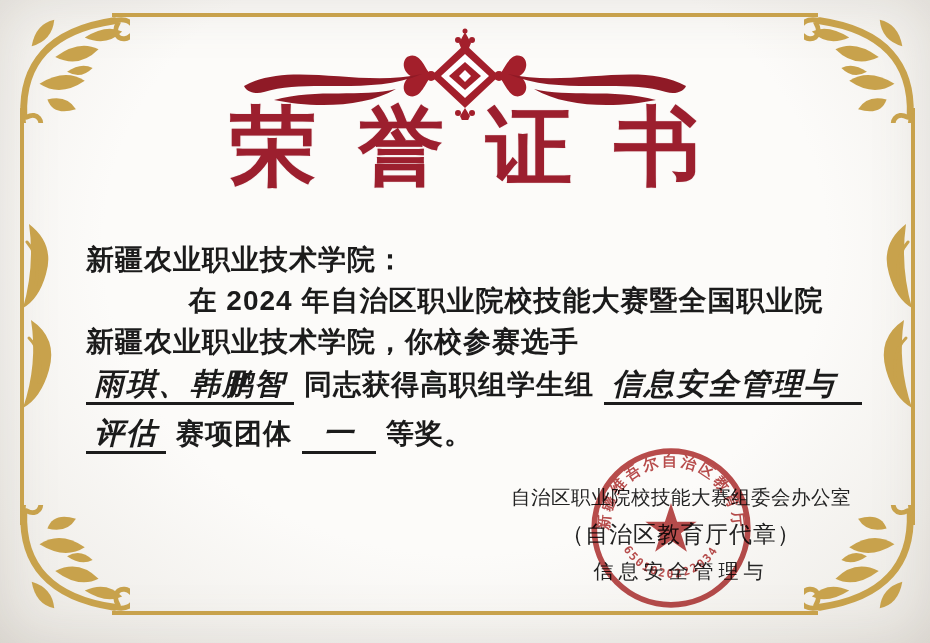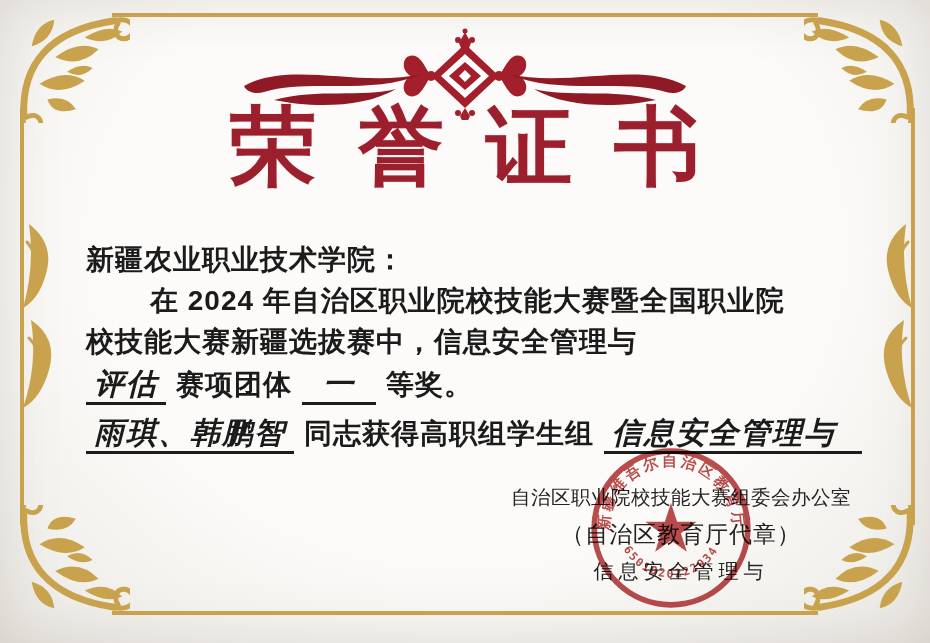--- a/index.html
+++ b/index.html
@@ -33,21 +33,21 @@
     font-family:"Liberation Serif",serif;font-weight:900;
     font-size:86px;line-height:1.1;color:#9c1f2e;
     text-shadow:0 0 1px rgba(140,20,35,.4);
   }
   
   .body-text{
     position:absolute;left:86px;right:68px;top:234px;
     font-size:28px;font-weight:bold;color:#1b1b1b;line-height:1;
   }
   .bline{display:flex;align-items:baseline;margin:12px 0 13px 0;white-space:nowrap;}
-  .indent{padding-left:64px;}
+  .indent{padding-left:64px;justify-content:center;}
   .p{letter-spacing:1px;}
   .gap-l{margin-left:10px;}
   .gap-r{margin-right:10px;}
   .w{
     font-family:"Liberation Serif",serif;font-style:italic;font-weight:700;
     font-size:30px;border-bottom:3px solid #1c1c1c;padding:0 8px 3px 8px;
     letter-spacing:2px;
   }
   .stretch{flex:1;}
   .rank{min-width:58px;text-align:center;}
@@ -168,32 +168,32 @@
   <h1 class="title">荣誉证书</h1>
 
   <div class="body-text">
     <p class="bline">
       <span class="p">新疆农业职业技术学院：</span>
     </p>
     <p class="bline indent">
       <span class="p">在 2024 年自治区职业院校技能大赛暨全国职业院</span>
     </p>
     <p class="bline">
-      <span class="p">校技能大赛新疆选拔赛中，信息安全管理与</span>
+      <span class="p">新疆农业职业技术学院，你校参赛选手</span>
+    </p>
+    <p class="bline">
+      <span class="w">雨琪、韩鹏智</span>
+      <span class="p gap-l gap-r">同志获得高职组学生组</span>
+      <span class="w stretch">信息安全管理与</span>
     </p>
     <p class="bline">
       <span class="w">评估</span>
       <span class="p gap-l gap-r">赛项团体</span>
       <span class="w rank">一</span>
       <span class="p gap-l">等奖。</span>
-    </p>
-    <p class="bline">
-      <span class="w">雨琪、韩鹏智</span>
-      <span class="p gap-l gap-r">同志获得高职组学生组</span>
-      <span class="w stretch">信息安全管理与</span>
     </p>
   </div>
 
   <div class="signature">
     <div class="sig-org">自治区职业院校技能大赛组委会办公室</div>
     <div class="sig-note">（自治区教育厅代章）</div>
     <div class="sig-date">信息安全管理与</div>
   </div>
 
   <svg class="stamp" viewBox="0 0 160 160">

